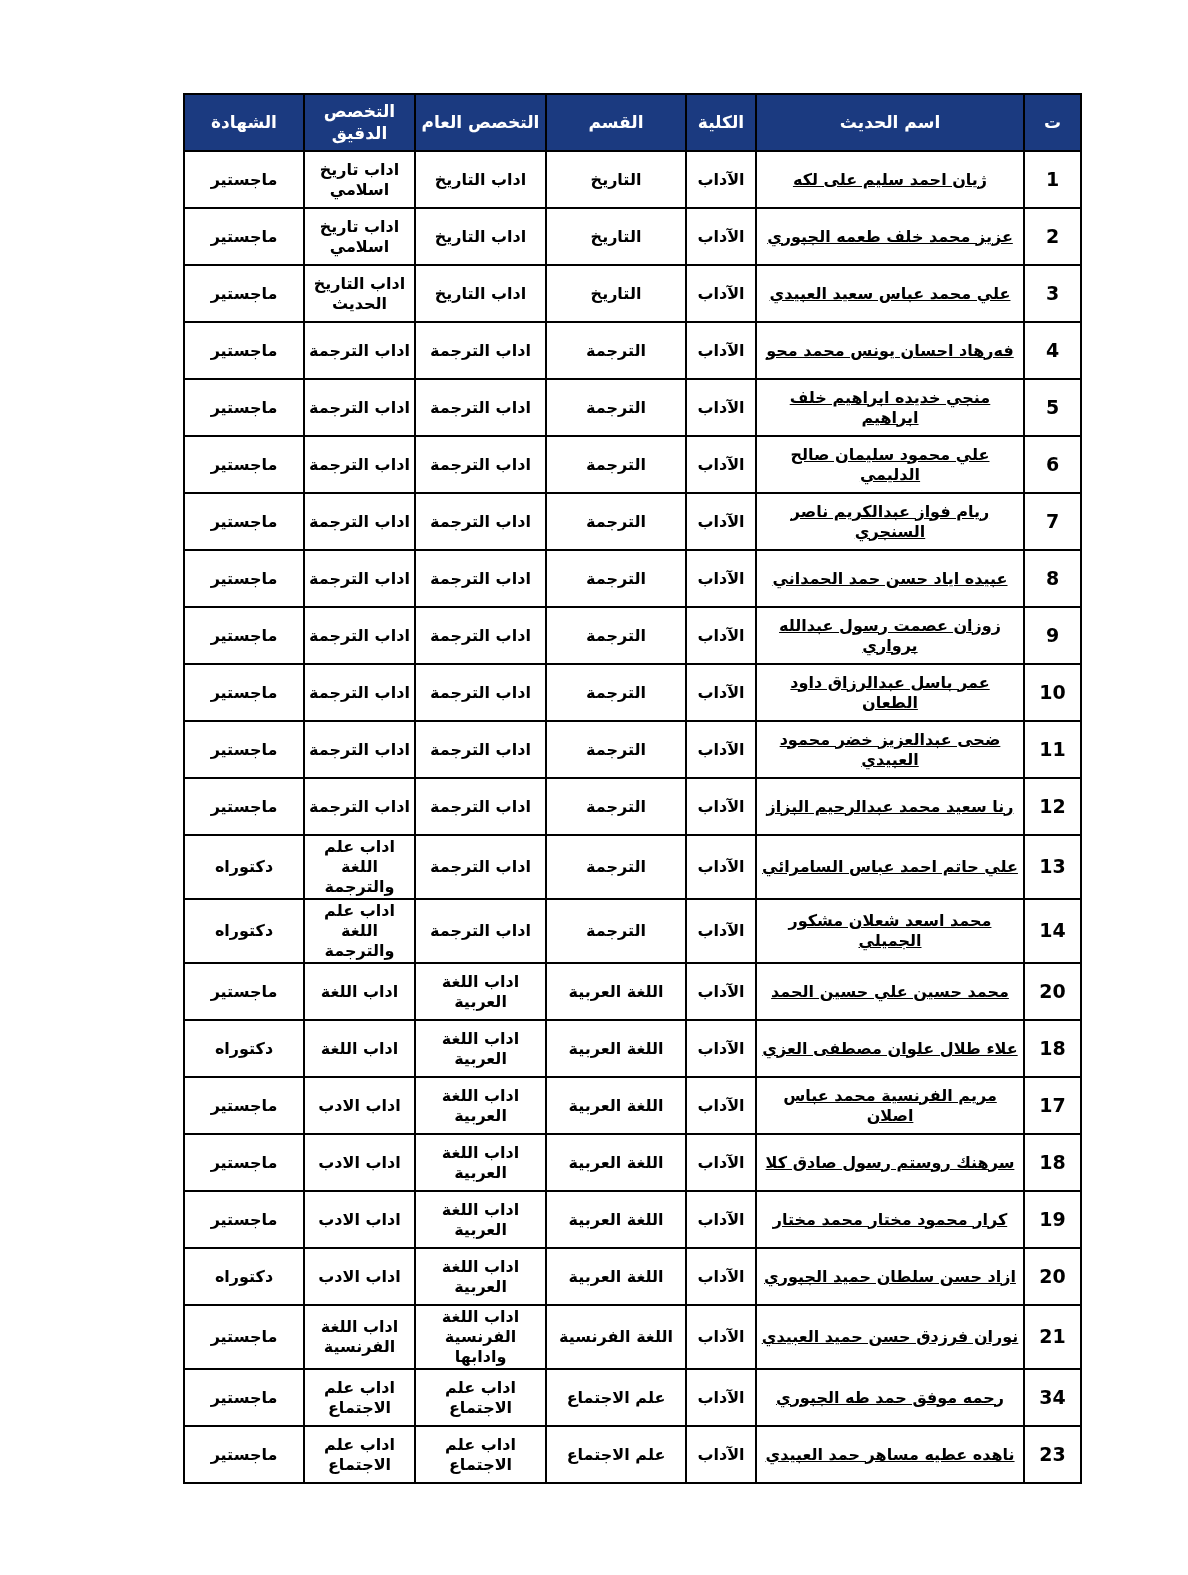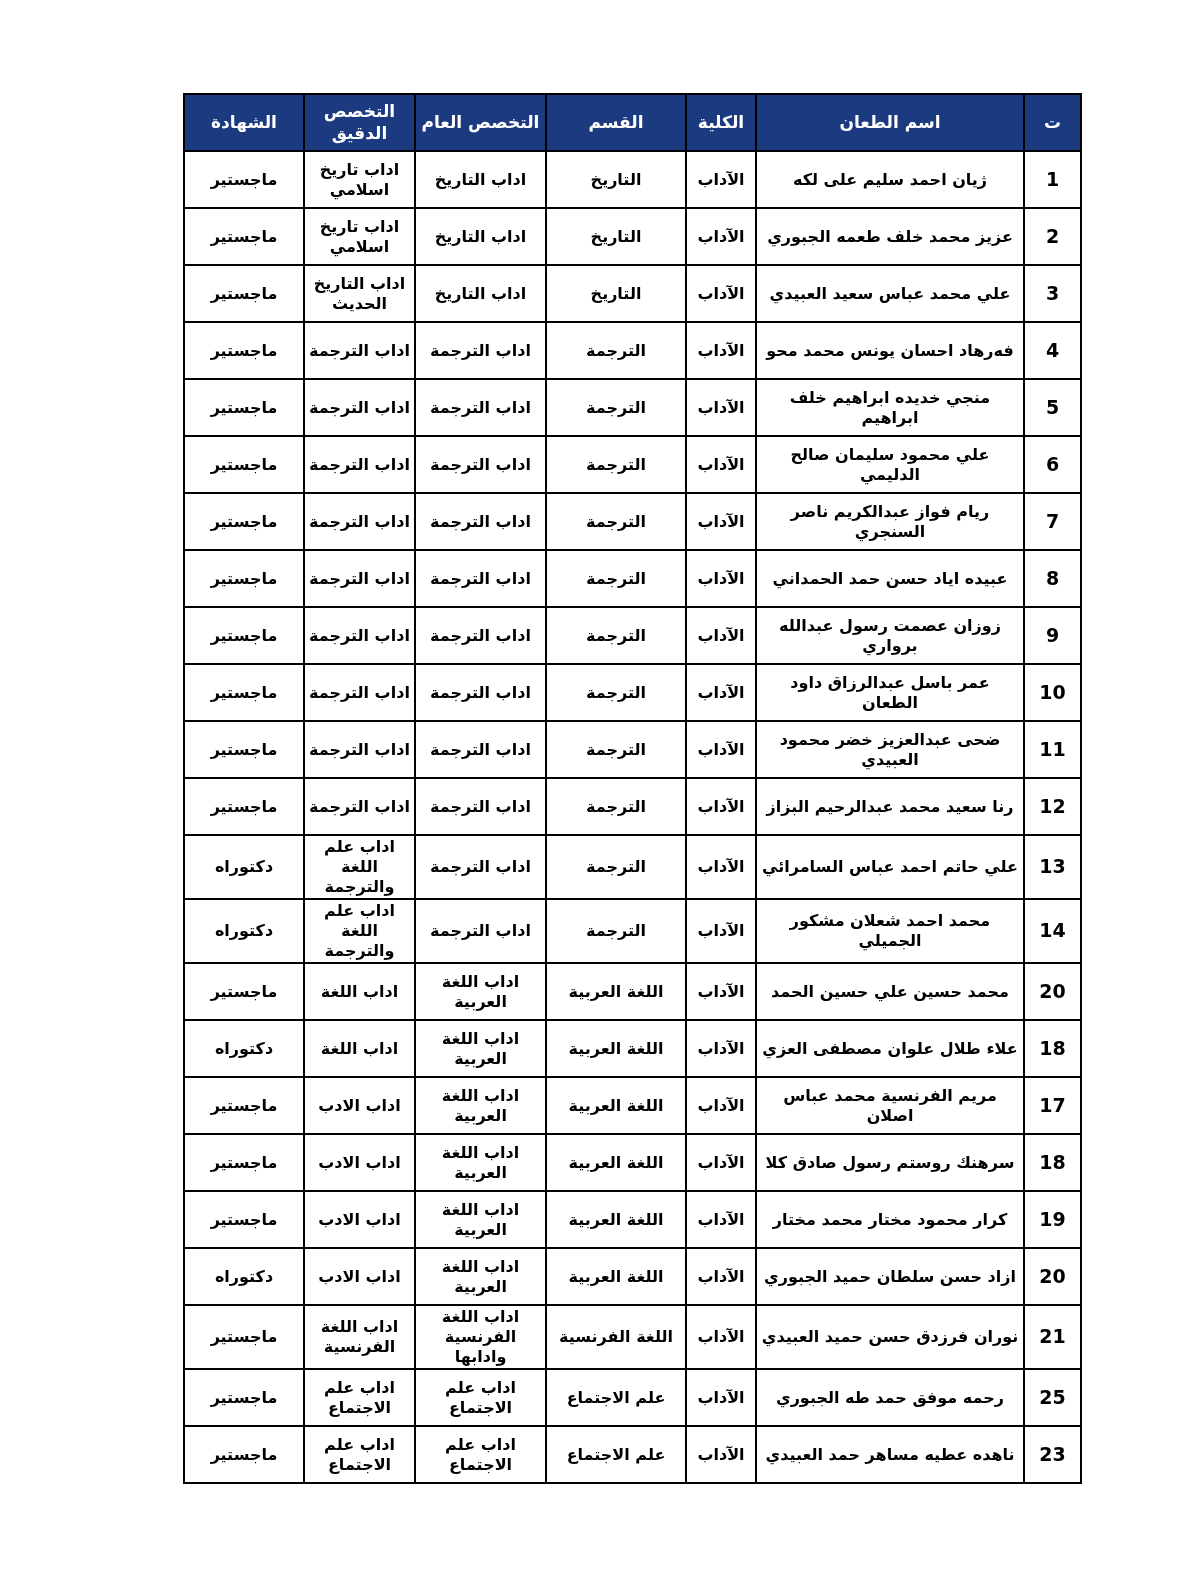--- a/index.html
+++ b/index.html
@@ -46,20 +46,21 @@
     background: #1b3a80;
     color: #ffffff;
     font-size: 17px;
   }
   table.applicants-table td.num {
     font-size: 19px;
     font-family: "DejaVu Sans", sans-serif;
   }
   table.applicants-table td.name {
     font-size: 16px;
+    text-decoration: underline;
   }
   
   col.c-num  { width: 57px;  }
   col.c-name { width: 268px; }
   col.c-col  { width: 70px;  }
   col.c-dep  { width: 140px; }
   col.c-gen  { width: 131px; }
   col.c-spec { width: 111px; }
   col.c-deg  { width: 120px; }
 </style>
@@ -73,21 +74,21 @@
       <col class="c-name">
       <col class="c-col">
       <col class="c-dep">
       <col class="c-gen">
       <col class="c-spec">
       <col class="c-deg">
     </colgroup>
     <thead>
       <tr>
         <th>ت</th>
-        <th>اسم الطعان</th>
+        <th>اسم الحديث</th>
         <th>الكلية</th>
         <th>القسم</th>
         <th>التخصص العام</th>
         <th>التخصص الدقيق</th>
         <th>الشهادة</th>
       </tr>
     </thead>
     <tbody>
         <tr>
           <td class="num">1</td>
@@ -201,21 +202,21 @@
           <td class="num">13</td>
           <td class="name">علي حاتم احمد عباس السامرائي</td>
           <td>الآداب</td>
           <td>الترجمة</td>
           <td>اداب الترجمة</td>
           <td>اداب علم اللغة والترجمة</td>
           <td>دكتوراه</td>
         </tr>
         <tr>
           <td class="num">14</td>
-          <td class="name">محمد احمد شعلان مشكور الجميلي</td>
+          <td class="name">محمد اسعد شعلان مشكور الجميلي</td>
           <td>الآداب</td>
           <td>الترجمة</td>
           <td>اداب الترجمة</td>
           <td>اداب علم اللغة والترجمة</td>
           <td>دكتوراه</td>
         </tr>
         <tr>
           <td class="num">20</td>
           <td class="name">محمد  حسين علي حسين الحمد</td>
           <td>الآداب</td>
@@ -272,21 +273,21 @@
         <tr>
           <td class="num">21</td>
           <td class="name">نوران فرزدق حسن  حميد العبيدي</td>
           <td>الآداب</td>
           <td>اللغة الفرنسية</td>
           <td>اداب اللغة الفرنسية وادابها</td>
           <td>اداب اللغة الفرنسية</td>
           <td>ماجستير</td>
         </tr>
         <tr>
-          <td class="num">25</td>
+          <td class="num">34</td>
           <td class="name">رحمه موفق حمد طه الجبوري</td>
           <td>الآداب</td>
           <td>علم الاجتماع</td>
           <td>اداب علم الاجتماع</td>
           <td>اداب علم الاجتماع</td>
           <td>ماجستير</td>
         </tr>
         <tr>
           <td class="num">23</td>
           <td class="name">ناهده عطيه مساهر حمد العبيدي</td>

